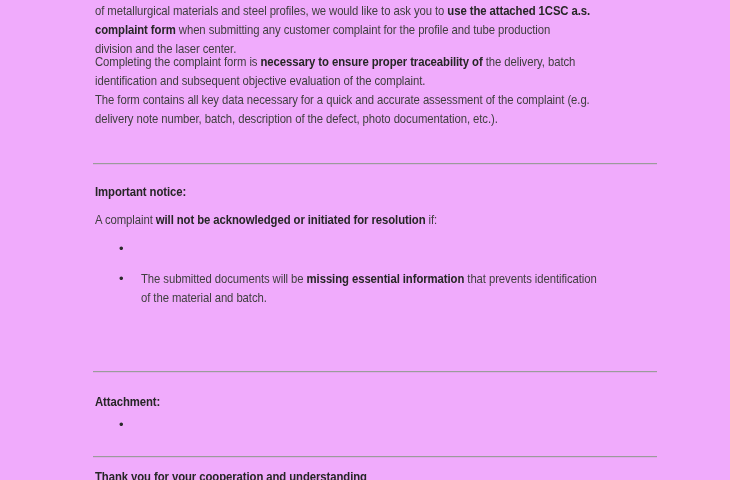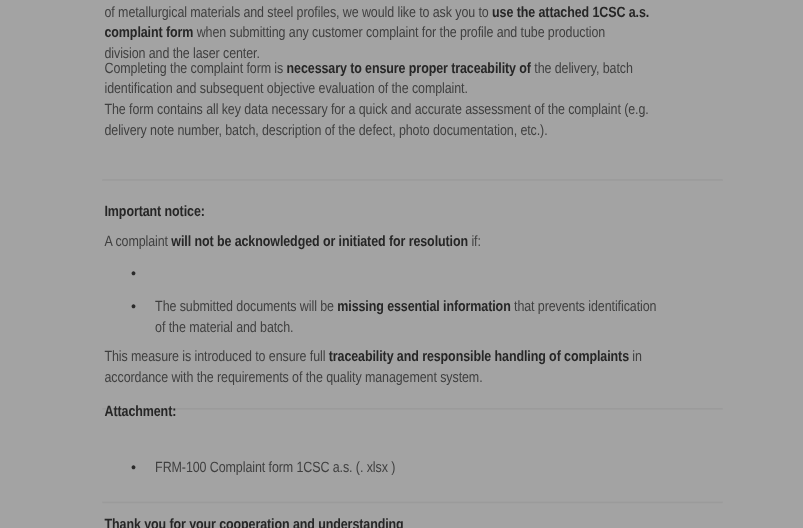--- a/index.html
+++ b/index.html
@@ -7,21 +7,21 @@
     padding: 0;
     width: 730px;
     height: 480px;
     background: #ffffff;
     overflow: hidden;
     font-family: "Liberation Sans", sans-serif;
   }
   .page {
     position: absolute;
     inset: 0;
-    background: #a3a3a3;
+    background: #f0abfc;
     filter: blur(0.22px);
   }
   .block {
     position: absolute;
     left: 95px;
   }
   .line {
     white-space: nowrap;
     line-height: 19px;
     font-size: 13.5px;
@@ -97,37 +97,30 @@
   <div class="block" style="top:269px">
     <div class="bullet-row">
       <span class="bullet">•</span>
       <div class="bullet-text">
         <div class="line"><span class="r">The submitted documents will be </span><span class="b">missing essential information</span><span class="r"> that prevents identification</span></div>
         <div class="line"><span class="r">of the material and batch.</span></div>
       </div>
     </div>
   </div>
 
-  <div class="block" style="top:314px">
-    <div class="line"><span class="r">This measure is introduced to ensure full </span><span class="b">traceability and responsible handling of complaints</span><span class="r"> in</span></div>
-    <div class="line"><span class="r">accordance with the requirements of the quality management system.</span></div>
-  </div>
 
   <div class="divider" style="top:371px"></div>
 
-  <div class="block" style="top:364px">
+  <div class="block" style="top:392px">
     <div class="line heading"><span>Attachment:</span></div>
   </div>
 
   <div class="block" style="top:415px">
     <div class="bullet-row">
       <span class="bullet">•</span>
-      <div class="bullet-text">
-        <div class="line"><span class="r">FRM-100 Complaint form 1CSC a.s. (. xlsx )</span></div>
-      </div>
     </div>
   </div>
 
   <div class="divider" style="top:456px"></div>
 
   <div class="block" style="top:467px">
     <div class="line heading"><span>Thank you for your cooperation and understanding</span></div>
   </div>
 
 </div>

